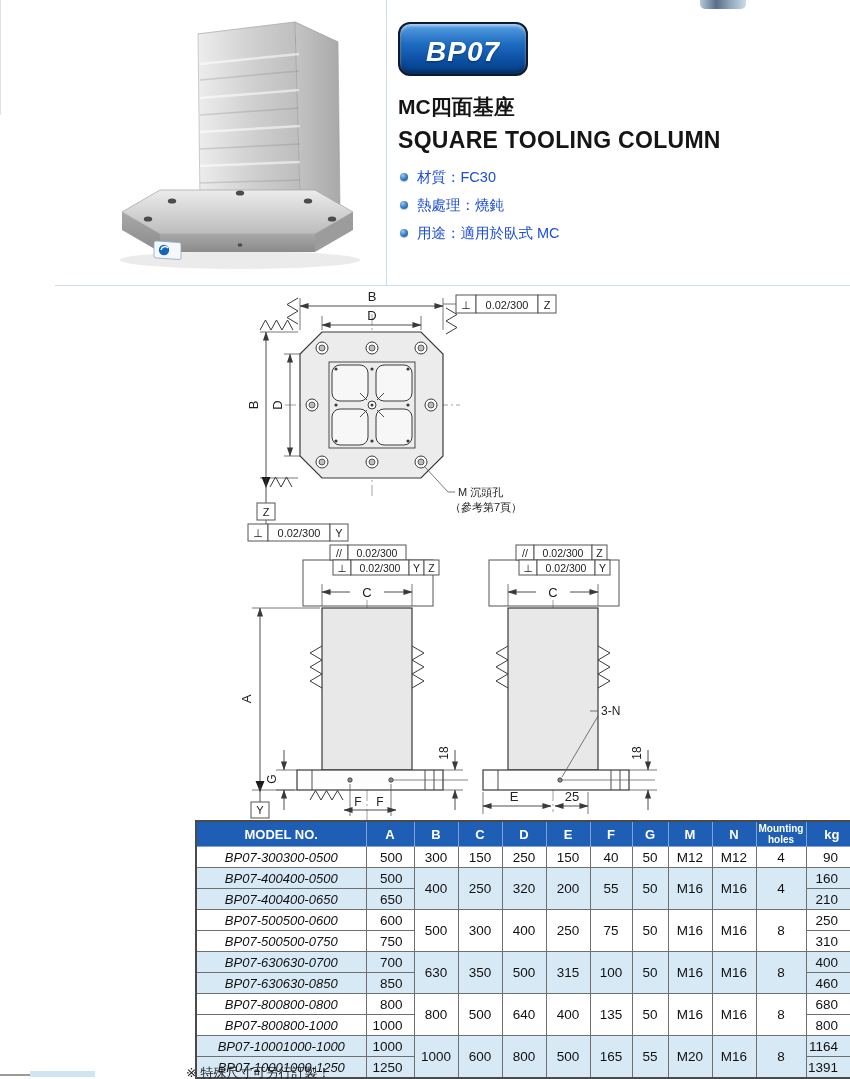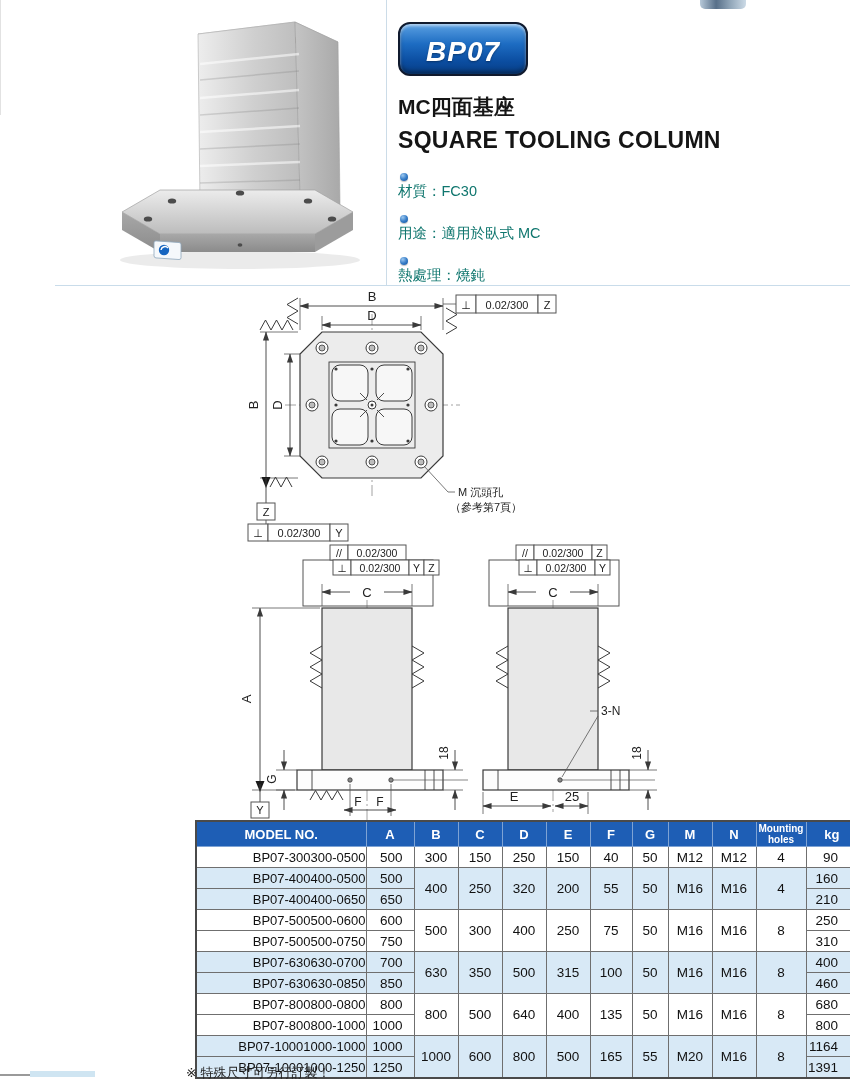--- a/index.html
+++ b/index.html
@@ -13,35 +13,35 @@
   .photo{position:absolute;left:100px;top:2px;}
   .info{position:absolute;left:398px;top:22px;width:445px;}
   .badge{display:inline-block;padding:12px 26px 6px 26px;font-size:28px;font-weight:bold;font-style:italic;
          color:#fff;letter-spacing:1px;border:2px solid #101a2e;border-radius:12px;
          background:linear-gradient(180deg,#5aa0e2 0%,#1d6cc2 40%,#0b4da0 75%,#083e85 100%);
          box-shadow:inset 0 2px 3px rgba(255,255,255,.55), inset 0 -3px 4px rgba(0,0,0,.35);
          text-shadow:0 1px 2px rgba(0,0,0,.35);}
   .title-zh{margin-top:17px;font-size:21px;font-weight:bold;color:#151515;}
   .title-en{margin-top:6px;font-size:23px;font-weight:bold;letter-spacing:.3px;color:#151515;}
   .specs{margin-top:13px;}
-  .spec-row{display:flex;align-items:flex-start;margin-bottom:7px;font-size:14.5px;line-height:21px;color:#0f766e;flex-direction:column;}
+  .spec-row{display:flex;align-items:flex-start;margin-bottom:7px;font-size:14.5px;line-height:21px;color:#1d4ed8;}
   .dot{flex:0 0 8px;width:8px;height:8px;border-radius:50%;margin:6px 9px 0 2px;
        background:radial-gradient(circle at 35% 30%,#9cc8f0 0%,#3a7fc8 50%,#0d4f9e 100%);
        box-shadow:0 1px 1px rgba(0,0,0,.25);}
   .drawing-layer{position:absolute;left:0;top:0;pointer-events:none;}
   
   .tablewrap{position:absolute;left:195px;top:820px;z-index:2;}
   table.spec-table{border-collapse:collapse;table-layout:fixed;width:662px;border:2px solid #4a4a4a;}
   .spec-table th{background:#1e5eb5;color:#fff;font-weight:bold;font-size:13px;height:24px;
                  border:1px solid #7ea3d4;padding:0;text-align:center;}
   .spec-table th.h-mount{font-size:10px;line-height:1.15;}
   .spec-table td{border:1px solid #6f6f6f;font-size:13.5px;height:20px;padding:0;text-align:center;
                  color:#111;background:#fff;}
   .spec-table tr.alt td{background:#d8e9f6;}
-  .spec-table td.c-model{text-align:right;font-size:13px;}
+  .spec-table td.c-model{text-align:center;font-size:13px;font-style:italic;}
   .spec-table td.c-a{text-align:right;padding-right:11px;}
   .spec-table td.c-kg{text-align:right;padding-right:19px;}
   .table-note{position:absolute;left:186px;top:1064px;font-size:13px;color:#222;z-index:2;}
   .foot-line{position:absolute;left:0;top:1074px;width:95px;height:2px;background:#9a9a9a;}
   .foot-blue{position:absolute;left:30px;top:1071px;width:65px;height:6px;background:#cfe5f2;}
   svg text{font-family:"Liberation Sans","DejaVu Sans",sans-serif;}
 </style>
 </head>
 <body>
 
@@ -117,25 +117,25 @@
     <div class="badge">BP07</div>
     <div class="title-zh">MC四面基座</div>
     <div class="title-en">SQUARE TOOLING COLUMN</div>
     <div class="specs">
       <div class="spec-row">
         <span class="dot"></span>
         <span>材質：FC30</span>
       </div>
       <div class="spec-row">
         <span class="dot"></span>
-        <span>用途：適用於臥式 MC</span>
+        <span>熱處理：燒鈍</span>
       </div>
       <div class="spec-row">
         <span class="dot"></span>
-        <span>熱處理：燒鈍</span>
+        <span>用途：適用於臥式 MC</span>
       </div>
     </div>
   </div>
 
   <svg class="drawing-layer" width="850" height="1079" viewBox="0 0 850 1079">
     <defs>
       <marker id="arr" viewBox="0 0 10 10" refX="9.5" refY="5" markerWidth="10" markerHeight="10" orient="auto-start-reverse">
         <path d="M0,1.6 L10,5 L0,8.4 Z" fill="#3a3a3a"></path>
       </marker>
     </defs>

